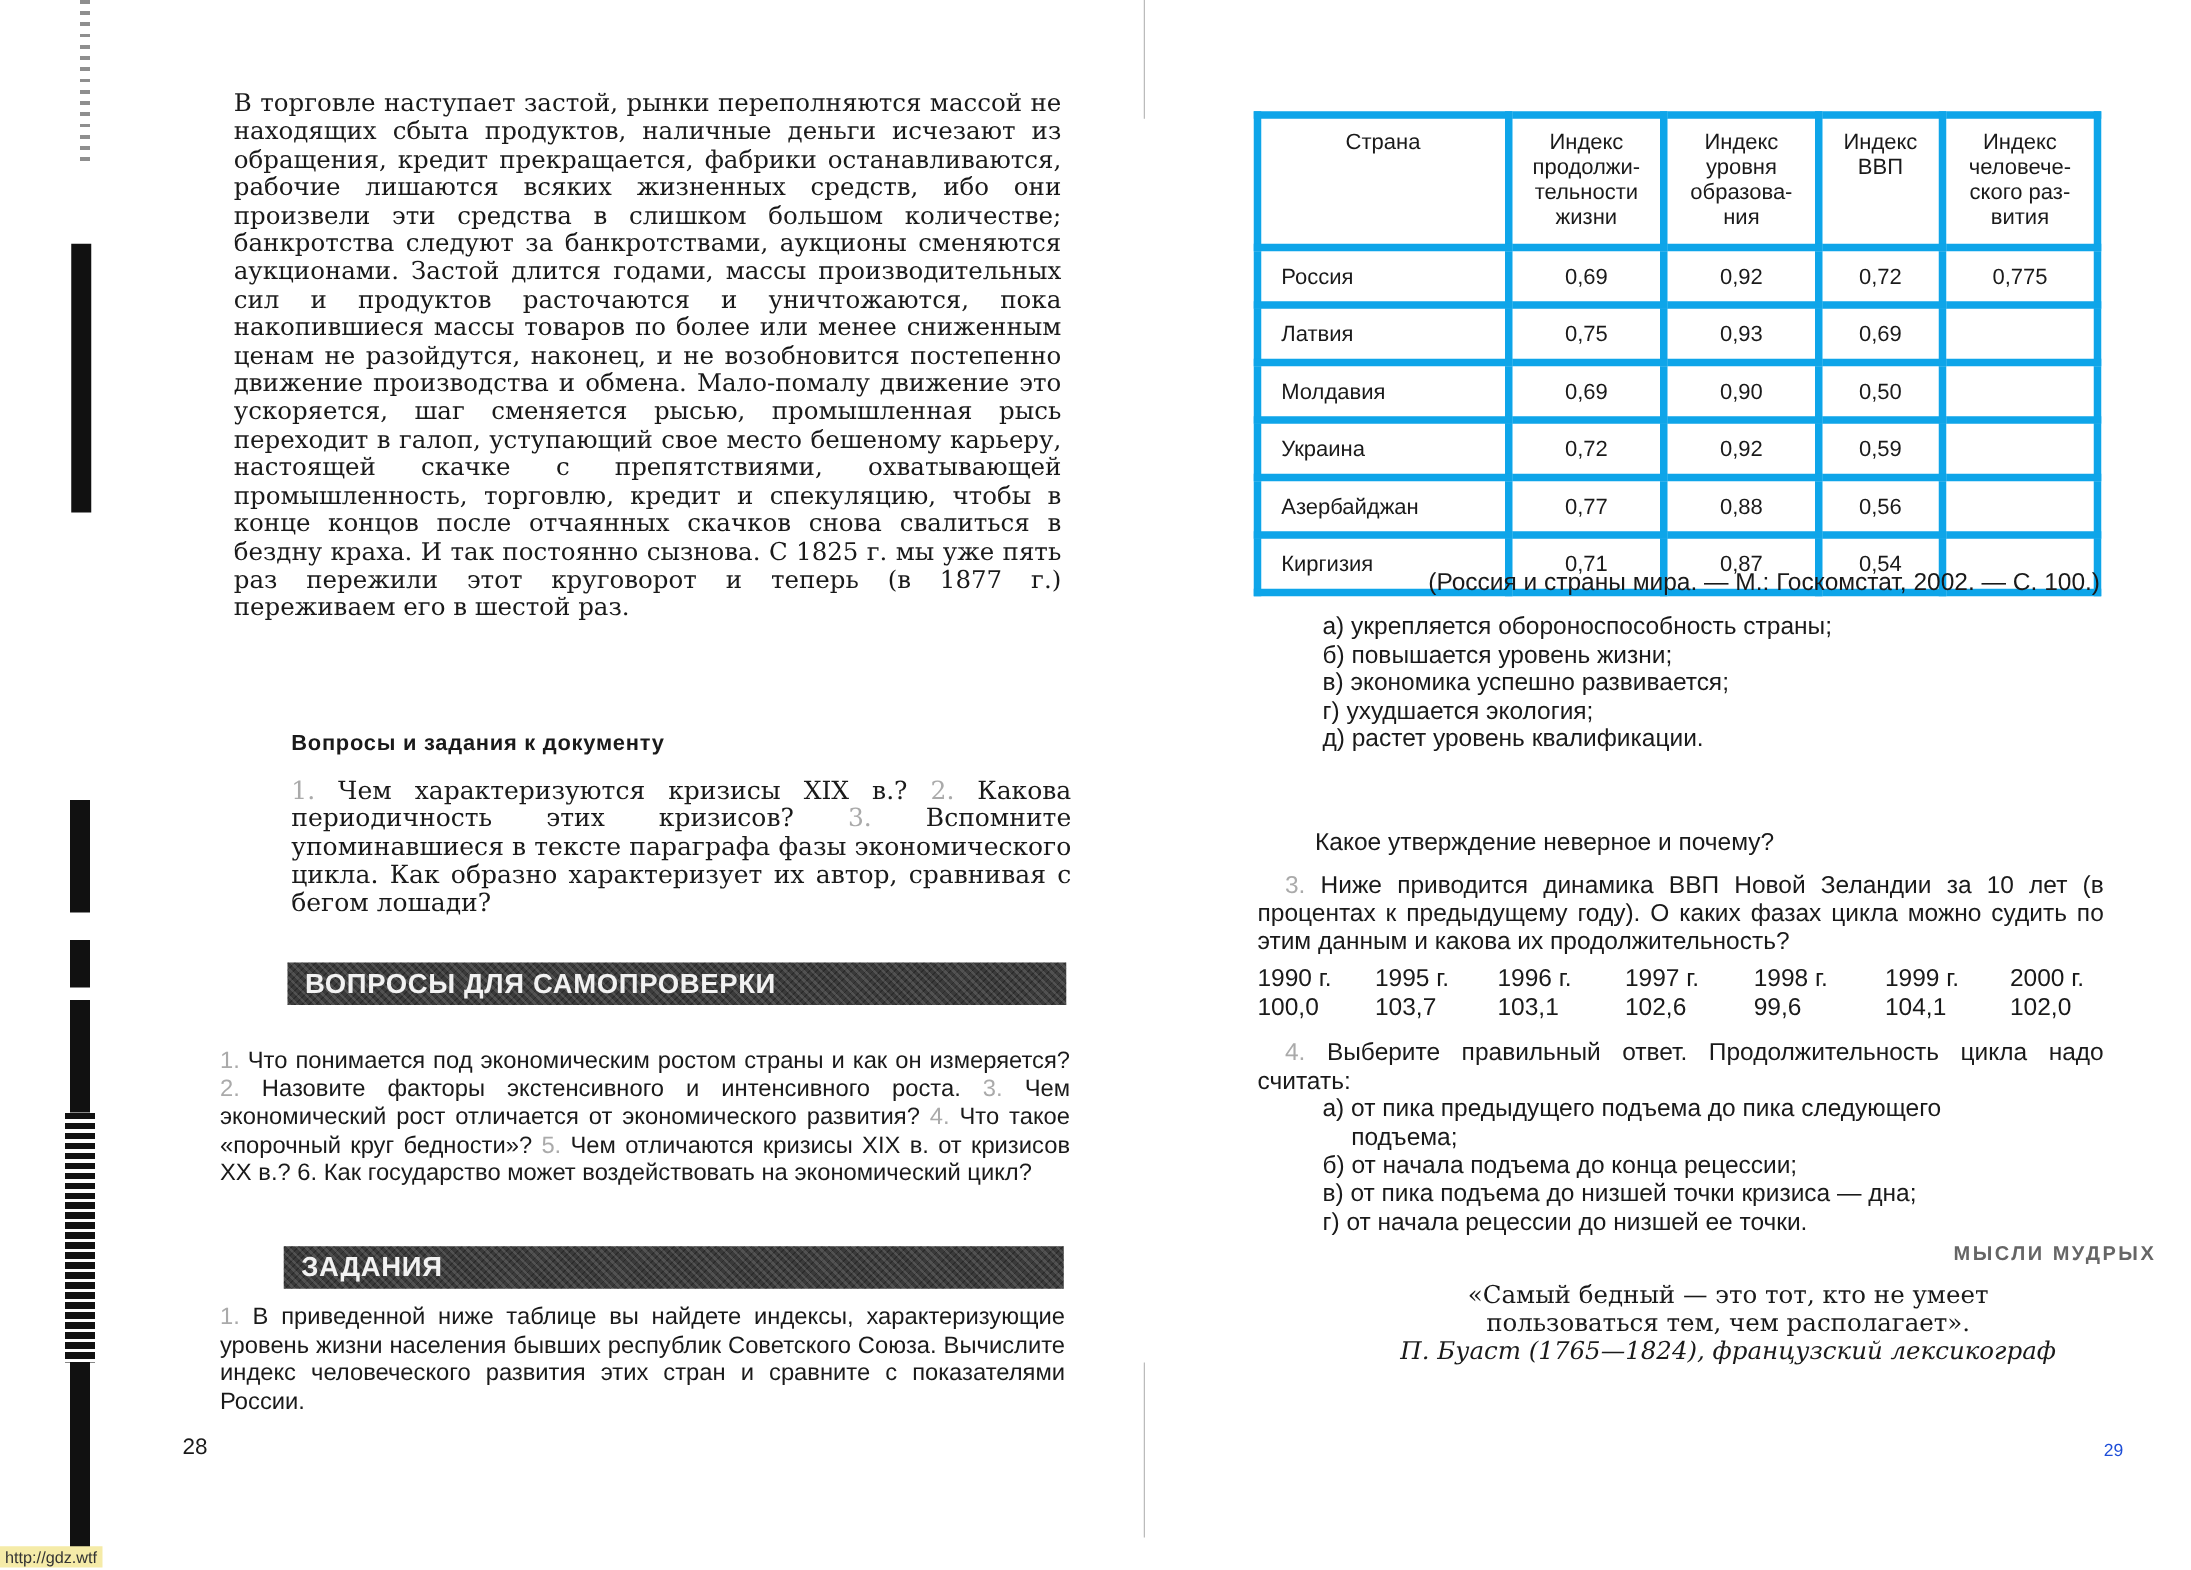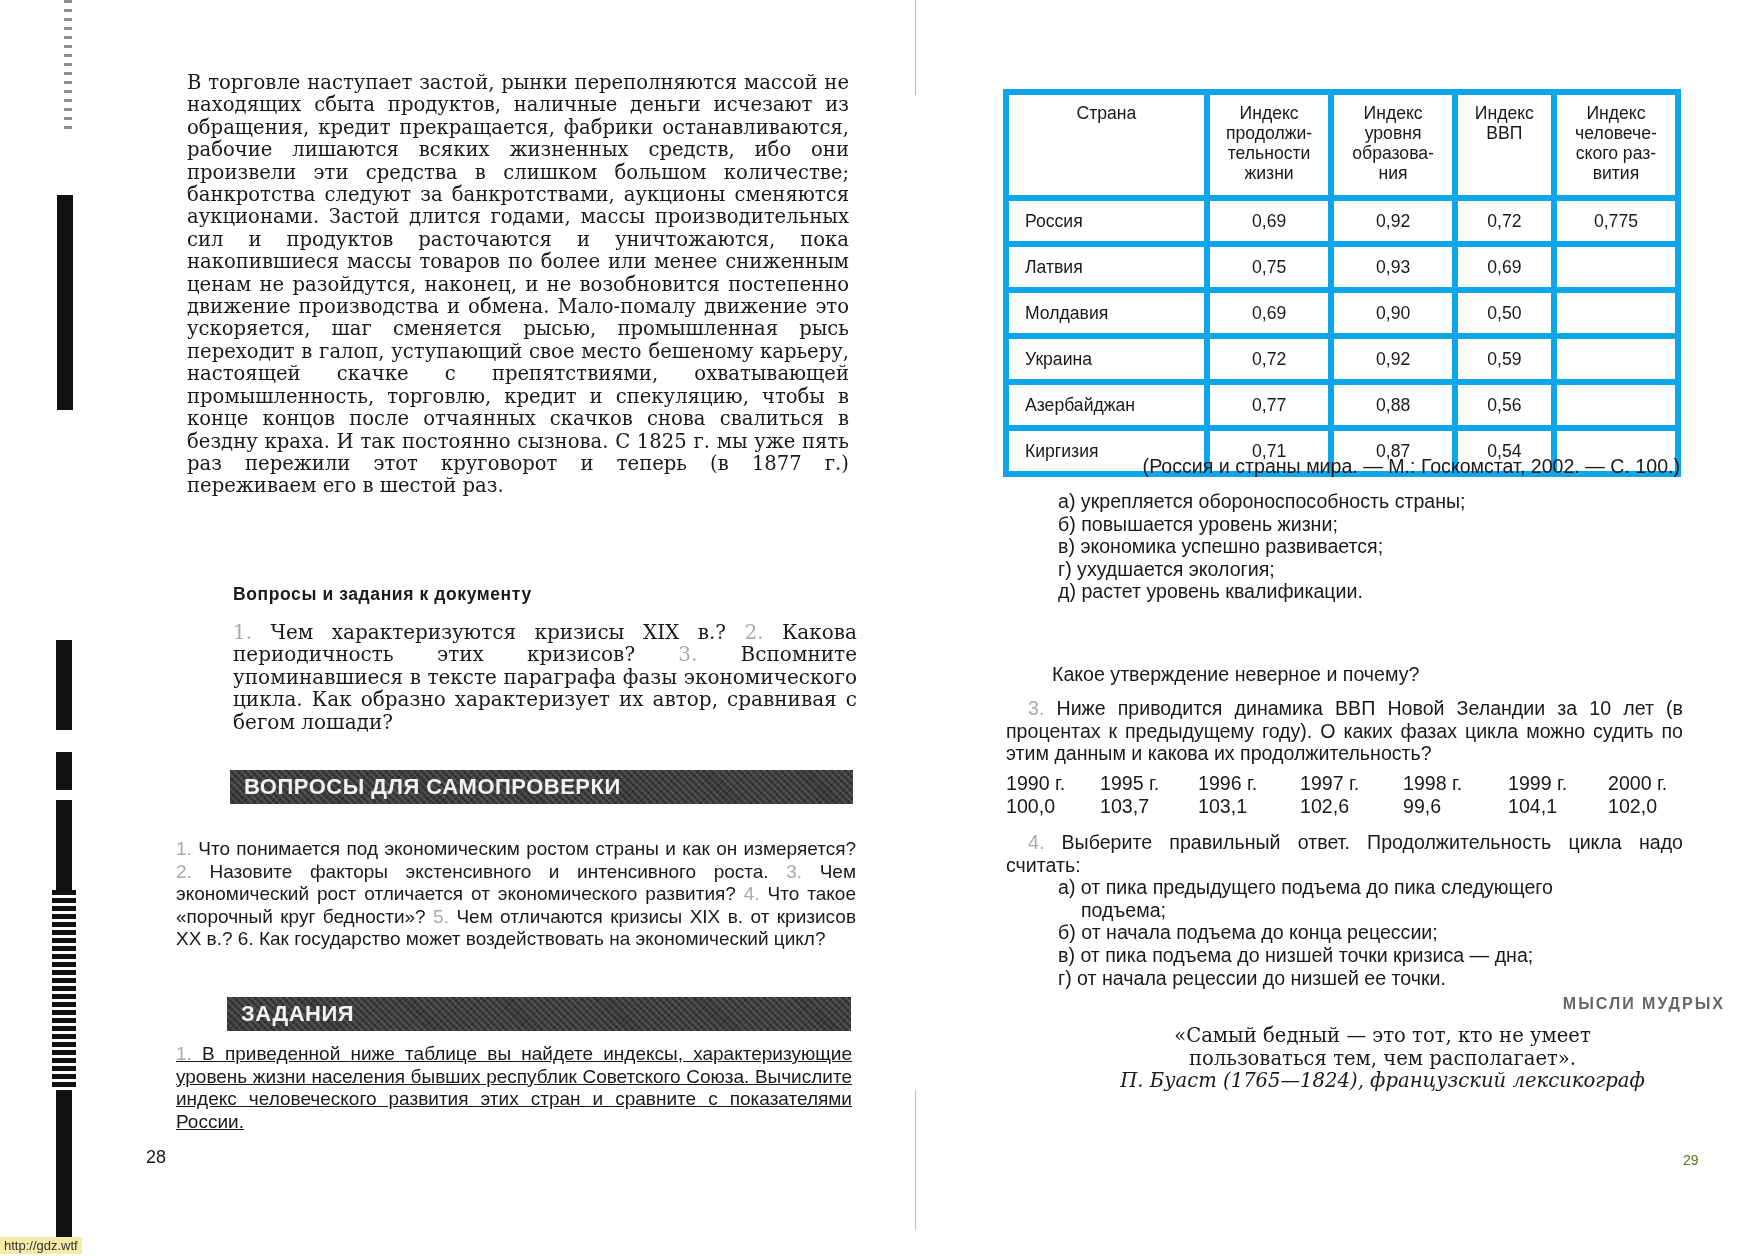--- a/index.html
+++ b/index.html
@@ -32,24 +32,24 @@
   .doc-questions { position:absolute; left:233px; top:621px; width:624px; font-size:20px; line-height:22.4px; text-align:justify; }
   .num-faint { color:#aaa; }
   .banner { position:absolute; height:34px; background:#3a3a3a;
     background-image:repeating-linear-gradient(45deg,rgba(255,255,255,.12) 0 2px,transparent 2px 5px),
                      repeating-linear-gradient(-45deg,rgba(0,0,0,.25) 0 1px,transparent 1px 4px);
     color:#f2f2f2; font-family:"Liberation Sans",sans-serif; font-weight:bold; font-size:22px;
     line-height:34px; padding-left:14px; box-sizing:border-box; letter-spacing:.5px; }
   .banner1 { left:230px; top:770px; width:623px; }
   .banner2 { left:227px; top:997px; width:624px; }
   .selfcheck { position:absolute; left:176px; top:838px; width:680px; font-size:19px; line-height:22.6px; text-align:justify; }
-  .task1 { position:absolute; left:176px; top:1043px; width:676px; font-size:19px; line-height:22.6px; text-align:justify;text-decoration:underline; }
+  .task1 { position:absolute; left:176px; top:1043px; width:676px; font-size:19px; line-height:22.6px; text-align:justify; }
   .page-num { position:absolute; font-size:18px; }
   .pn-left { left:146px; top:1147px; }
-  .pn-right { left:1683px; top:1152px; color:#4d7c0f; font-size:14px; }
+  .pn-right { left:1683px; top:1152px; color:#1d4ed8; font-size:14px; }
 
   
   table.hdi { position:absolute; left:1003px; top:89px; width:678px; border-collapse:collapse;
     font-family:"Liberation Sans",sans-serif; font-size:17.6px; }
   table.hdi th, table.hdi td { border:6px solid #0ea5e9; }
   table.hdi th { font-weight:normal; vertical-align:top; padding:8px 4px 4px; line-height:20px; height:88px; text-align:center; }
   table.hdi td { height:40px; text-align:center; padding:0 4px; }
   table.hdi td.country { text-align:left; padding-left:16px; }
   .c0 { width:214px; } .c1 { width:121px; } .c2 { width:121px; } .c3 { width:96px; } .c4 { width:122px; }
 

